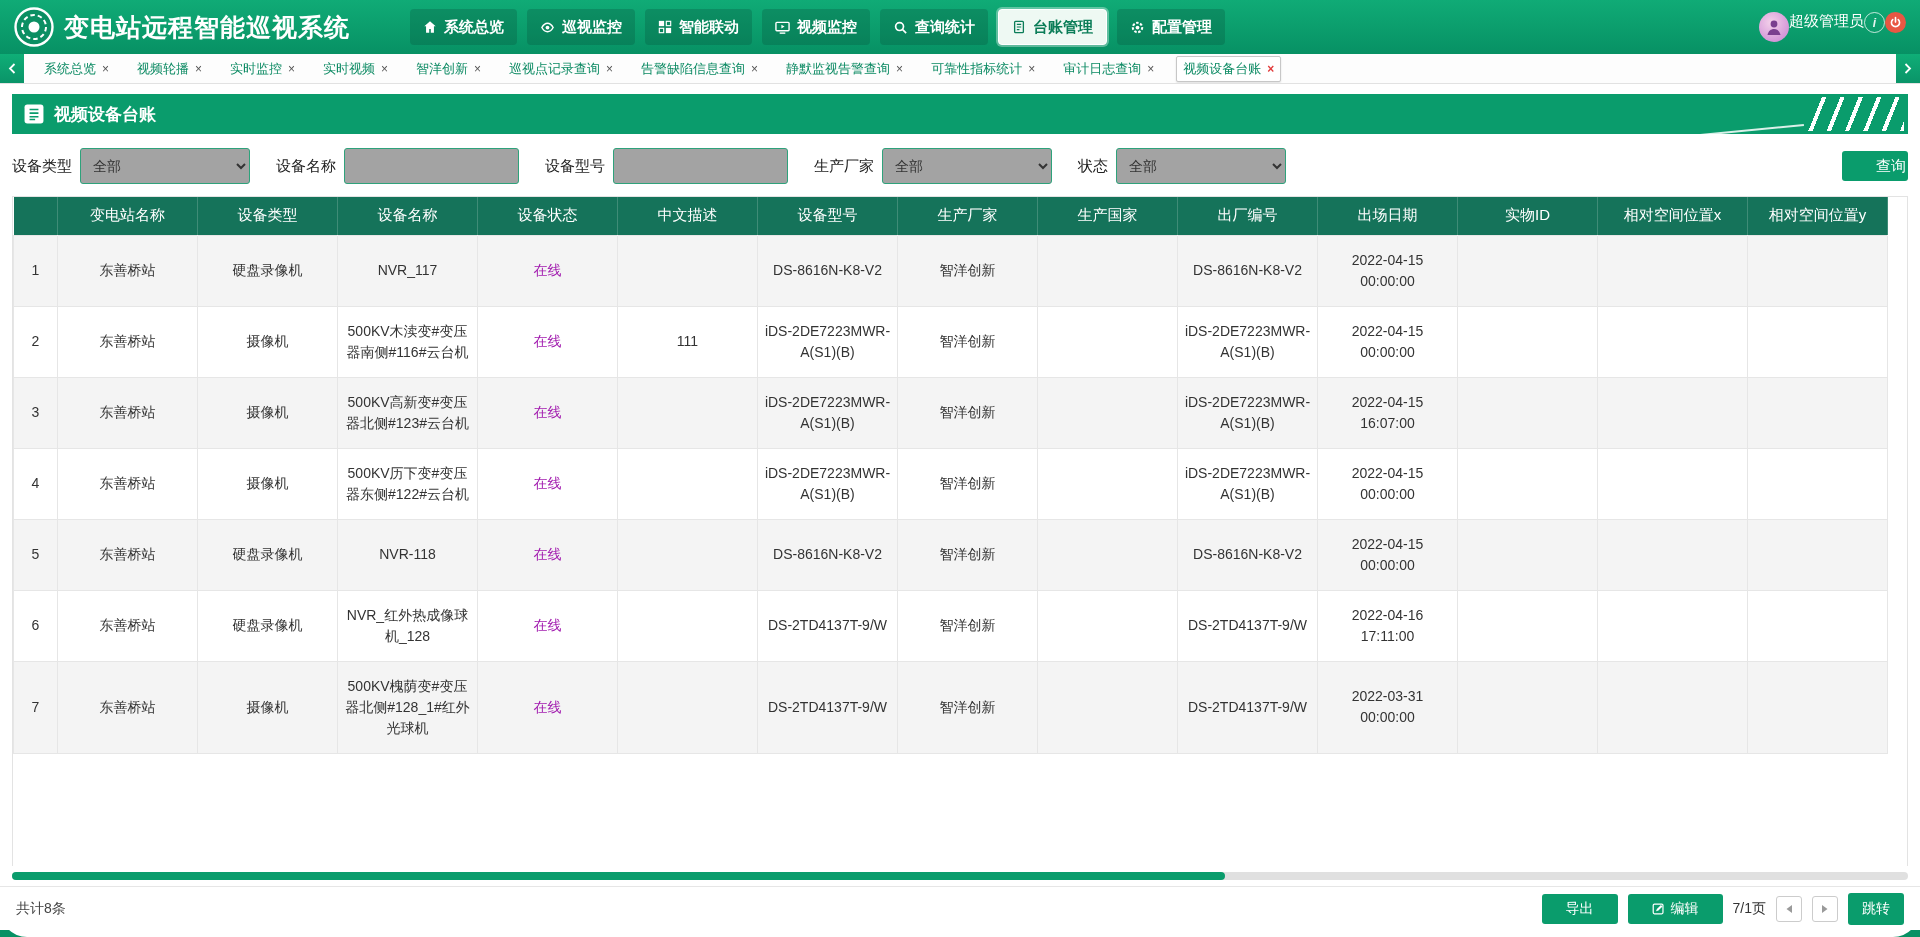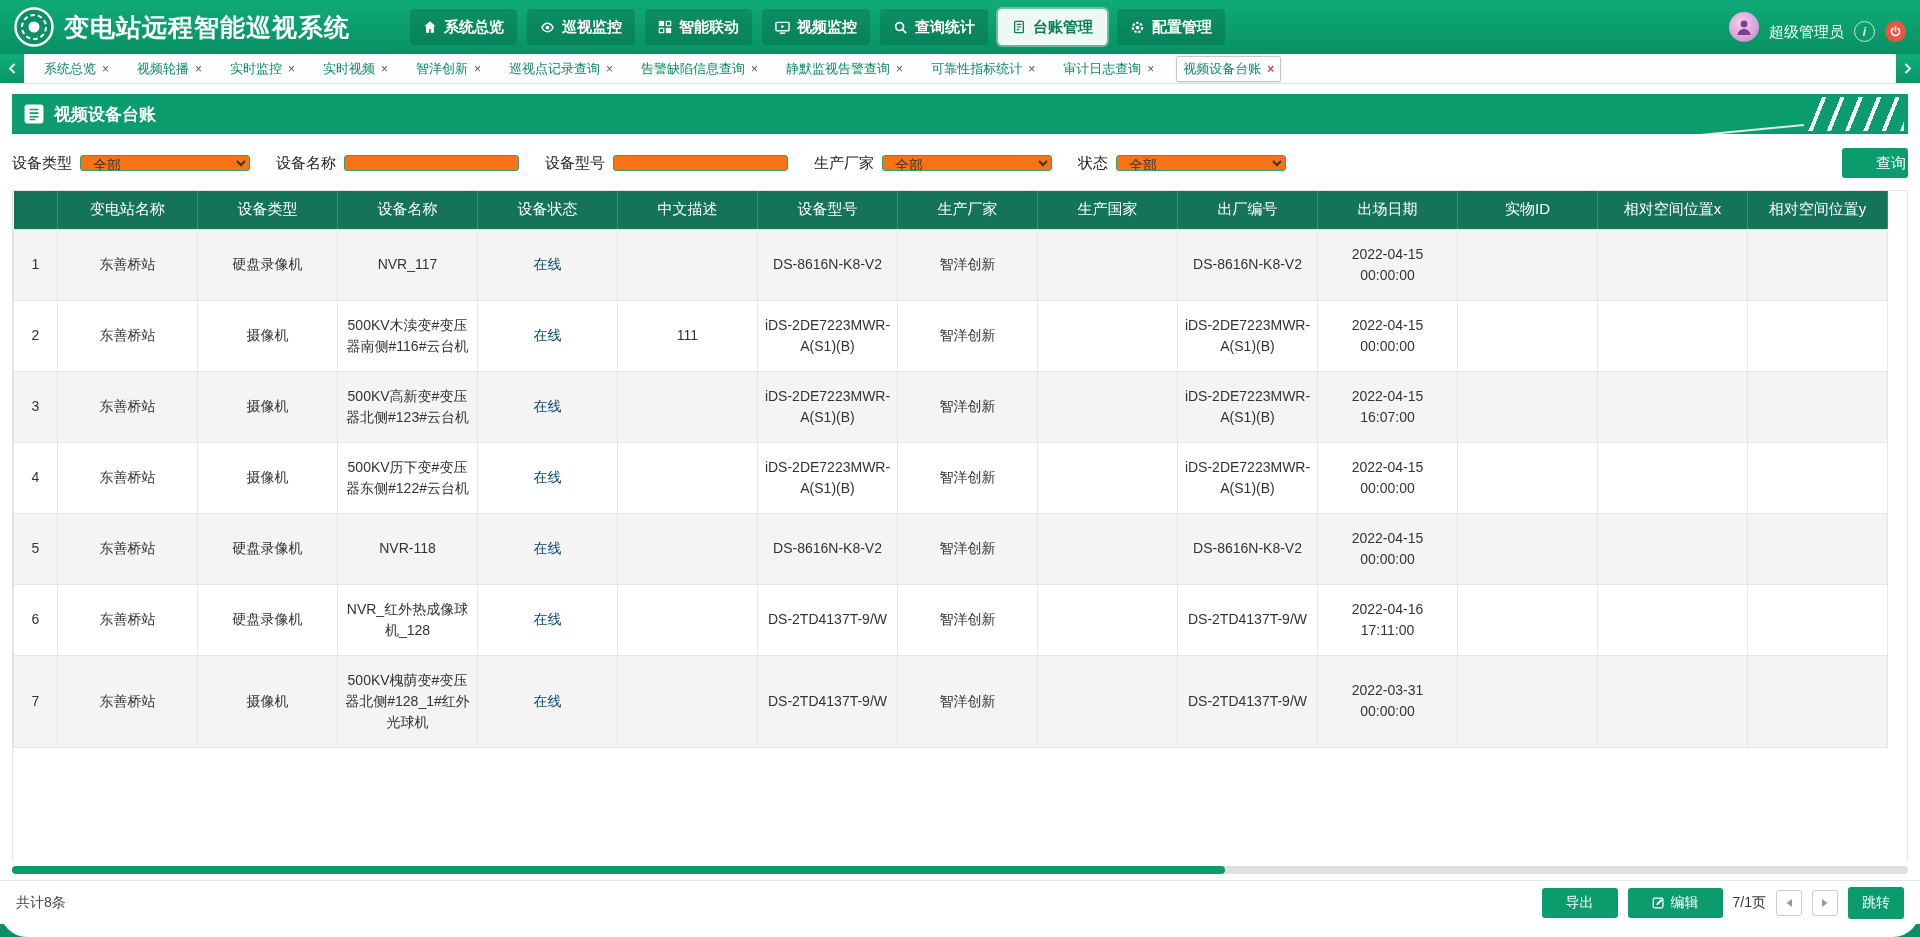--- a/index.html
+++ b/index.html
@@ -23,21 +23,21 @@
   .nav-btn {
     height: 36px; padding: 0 13px; border-radius: 4px; cursor: pointer;
     background: rgba(6, 80, 56, 0.28); color: #fff;
     display: flex; align-items: center; gap: 7px; font-size: 15px; font-weight: 700; white-space: nowrap;
   }
   .nav-btn .nav-icon { display: inline-flex; }
   .nav-btn.active {
     background: #eef9f3; color: #0b7d58; border: 1px solid #ffffff;
     box-shadow: 0 0 0 2px rgba(255,255,255,0.35);
   }
-  .userbox { margin-left: auto; display: flex; align-items: flex-end; gap: 10px; }
+  .userbox { margin-left: auto; display: flex; align-items: flex-start; }
   .avatar {
     width: 30px; height: 30px; border-radius: 50%; overflow: hidden; cursor: pointer;
     background: radial-gradient(circle at 40% 35%, #f3d1ea, #c77fd1); display: inline-flex;
     align-items: center; justify-content: center;
   }
   .uname { font-size: 15px; }
   .hicon { width: 21px; height: 21px; border-radius: 50%; display: inline-flex; align-items: center; justify-content: center; cursor: pointer; }
   .hicon.info { border: 1.5px solid rgba(255,255,255,0.75); color: rgba(255,255,255,0.9); font-size: 12px; font-style: italic; font-weight: 700; }
   .hicon.power { background: #e85743; }
 
@@ -66,21 +66,21 @@
   }
   .titlebar .stripes {
     position: absolute; right: 4px; top: 3px; bottom: 3px; width: 96px;
     background: repeating-linear-gradient(112deg, transparent 0 13px, #fff 13px 17px);
   }
 
   
   .filters { flex: none; display: flex; align-items: center; gap: 26px; padding: 14px 12px 12px; font-size: 15px; color: #222; }
   .fgroup { display: flex; align-items: center; gap: 8px; }
   .filters select, .filters input {
-    height: 16px; border: 1px solid #2ea27b; border-radius: 3px; background: #f97316;
+    height: 36px; border: 1px solid #2ea27b; border-radius: 3px; background: #a3a3a3;
     font-size: 14px; color: #333; padding: 0 8px; outline: none;
     font-family: "Liberation Sans", "DejaVu Sans", sans-serif;
   }
   .filters select { width: 170px; }
   .filters input { width: 175px; }
   .btn { border: none; border-radius: 3px; background: #0a9c6c; color: #fff; cursor: pointer;
          font-size: 15px; font-family: "Liberation Sans", "DejaVu Sans", sans-serif; padding-left: 32px; }
   .search-btn { margin-left: auto; width: 66px; height: 30px; }
 
   
@@ -88,21 +88,21 @@
   table { border-collapse: collapse; table-layout: fixed; width: 1874px; }
   th {
     background: #15735a; color: #fff; font-size: 15px; font-weight: 400; height: 38px;
     border-right: 1px solid rgba(255,255,255,0.18); text-align: center; padding: 4px;
   }
   td {
     border: 1px solid #e6e6e6; font-size: 14px; color: #333; text-align: center;
     padding: 14px 6px; line-height: 1.5; overflow-wrap: break-word; background: #fff;
   }
   tbody tr:nth-child(odd) td { background: #f4f4f4; }
-  td.online { color: #0c4a6e; }
+  td.online { color: #a21caf; }
 
   
   .hscroll { margin: 6px 12px 0; height: 8px; flex: none; background: #e0e0e0; border-radius: 4px; position: relative; }
   .hscroll .thumb { position: absolute; left: 0; top: 0; bottom: 0; width: 64%; background: #0a9c6c; border-radius: 4px; cursor: pointer; }
 
   
   .pfooter {
     margin-top: 6px; height: 44px; flex: none; display: flex; align-items: center;
     padding: 0 16px; border-top: 1px solid #e6e6e6; font-size: 14px; color: #444; background: #fff;
   }

